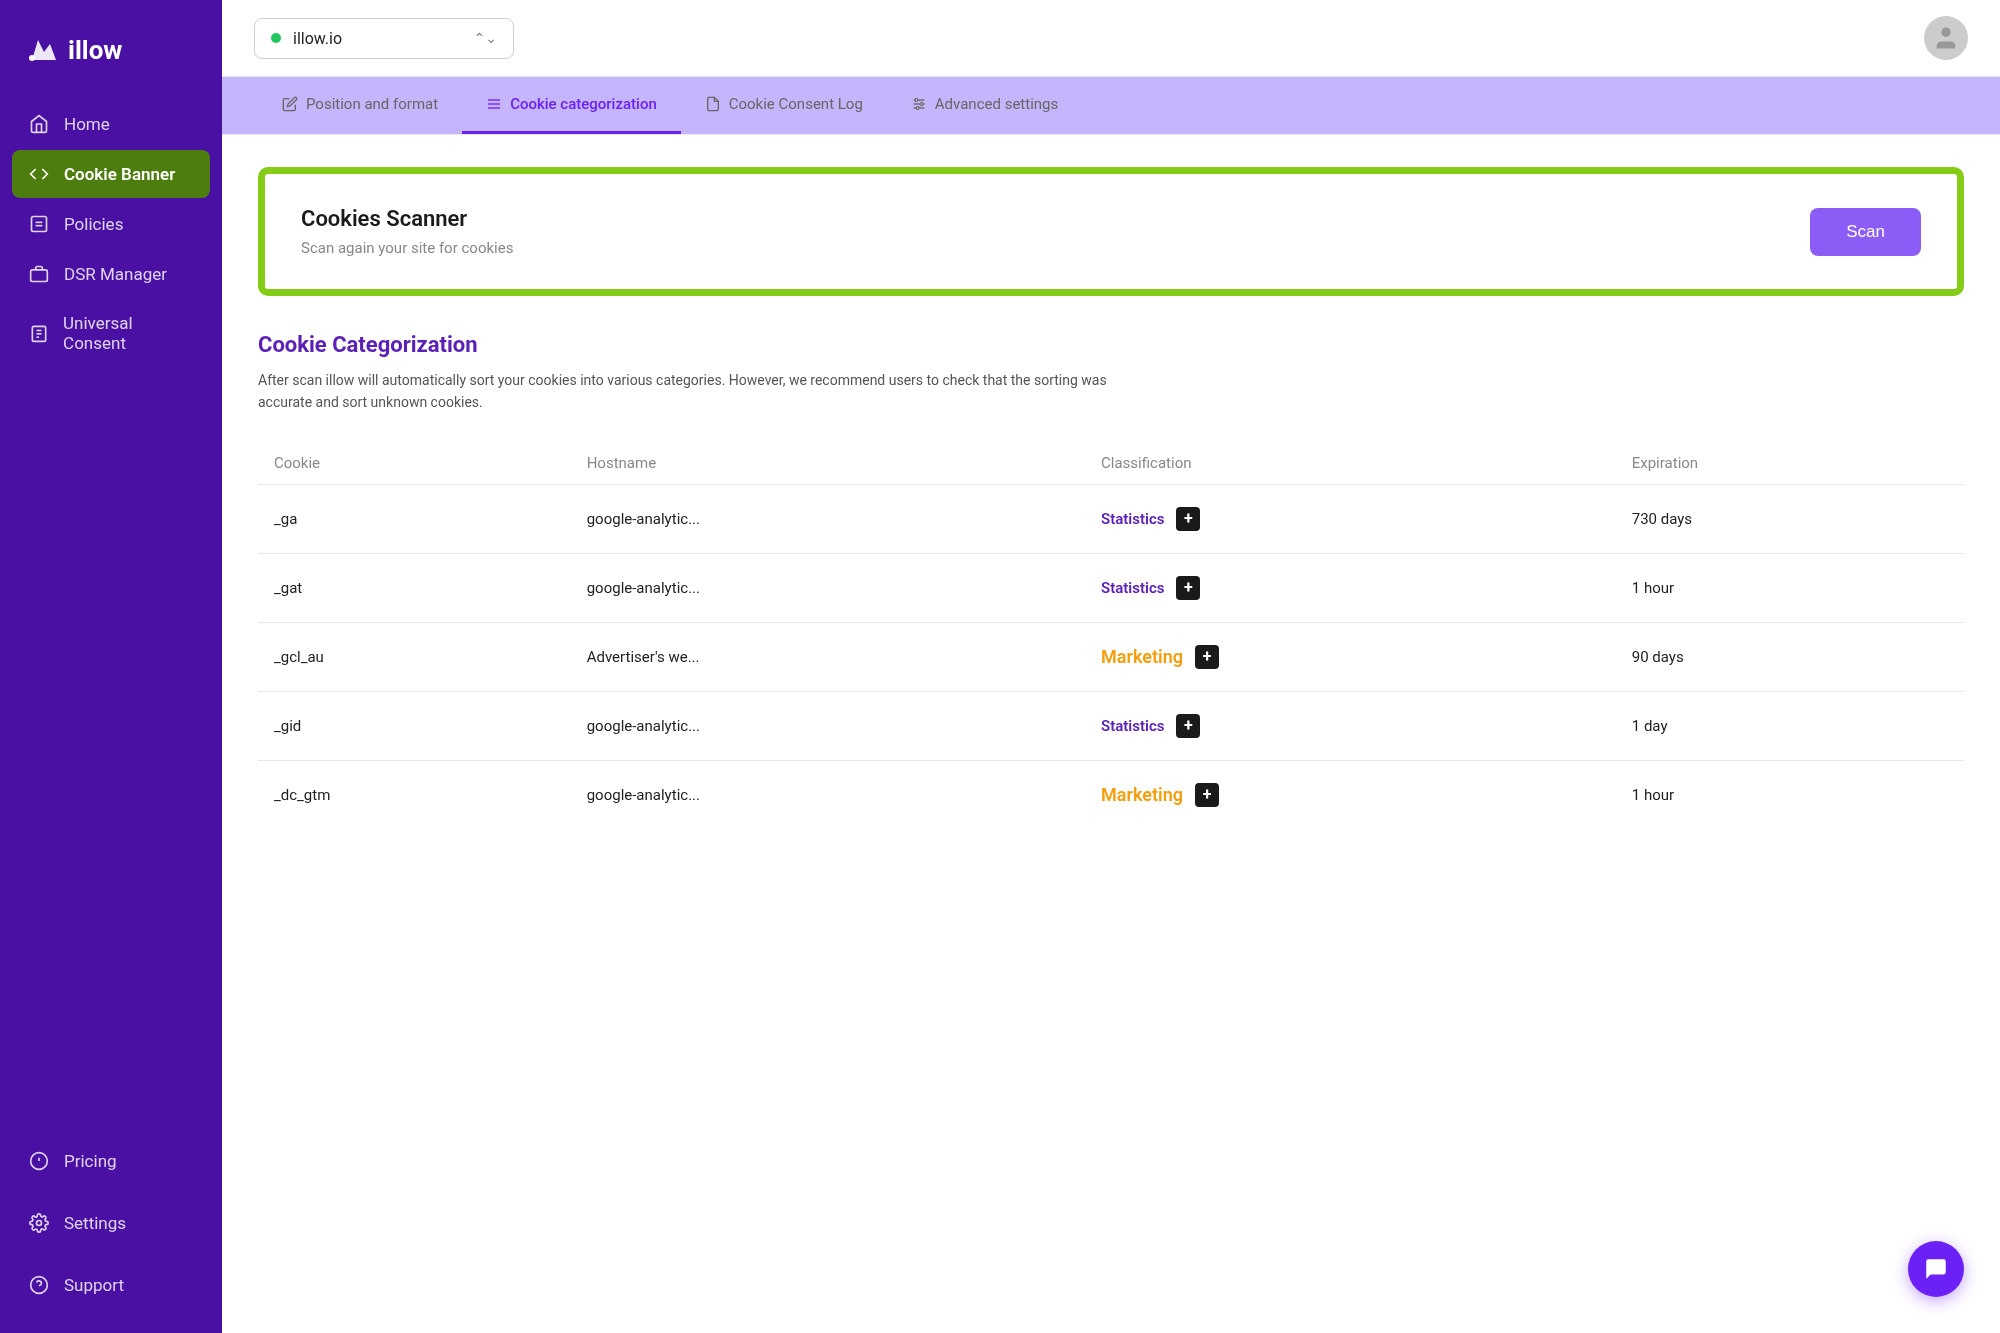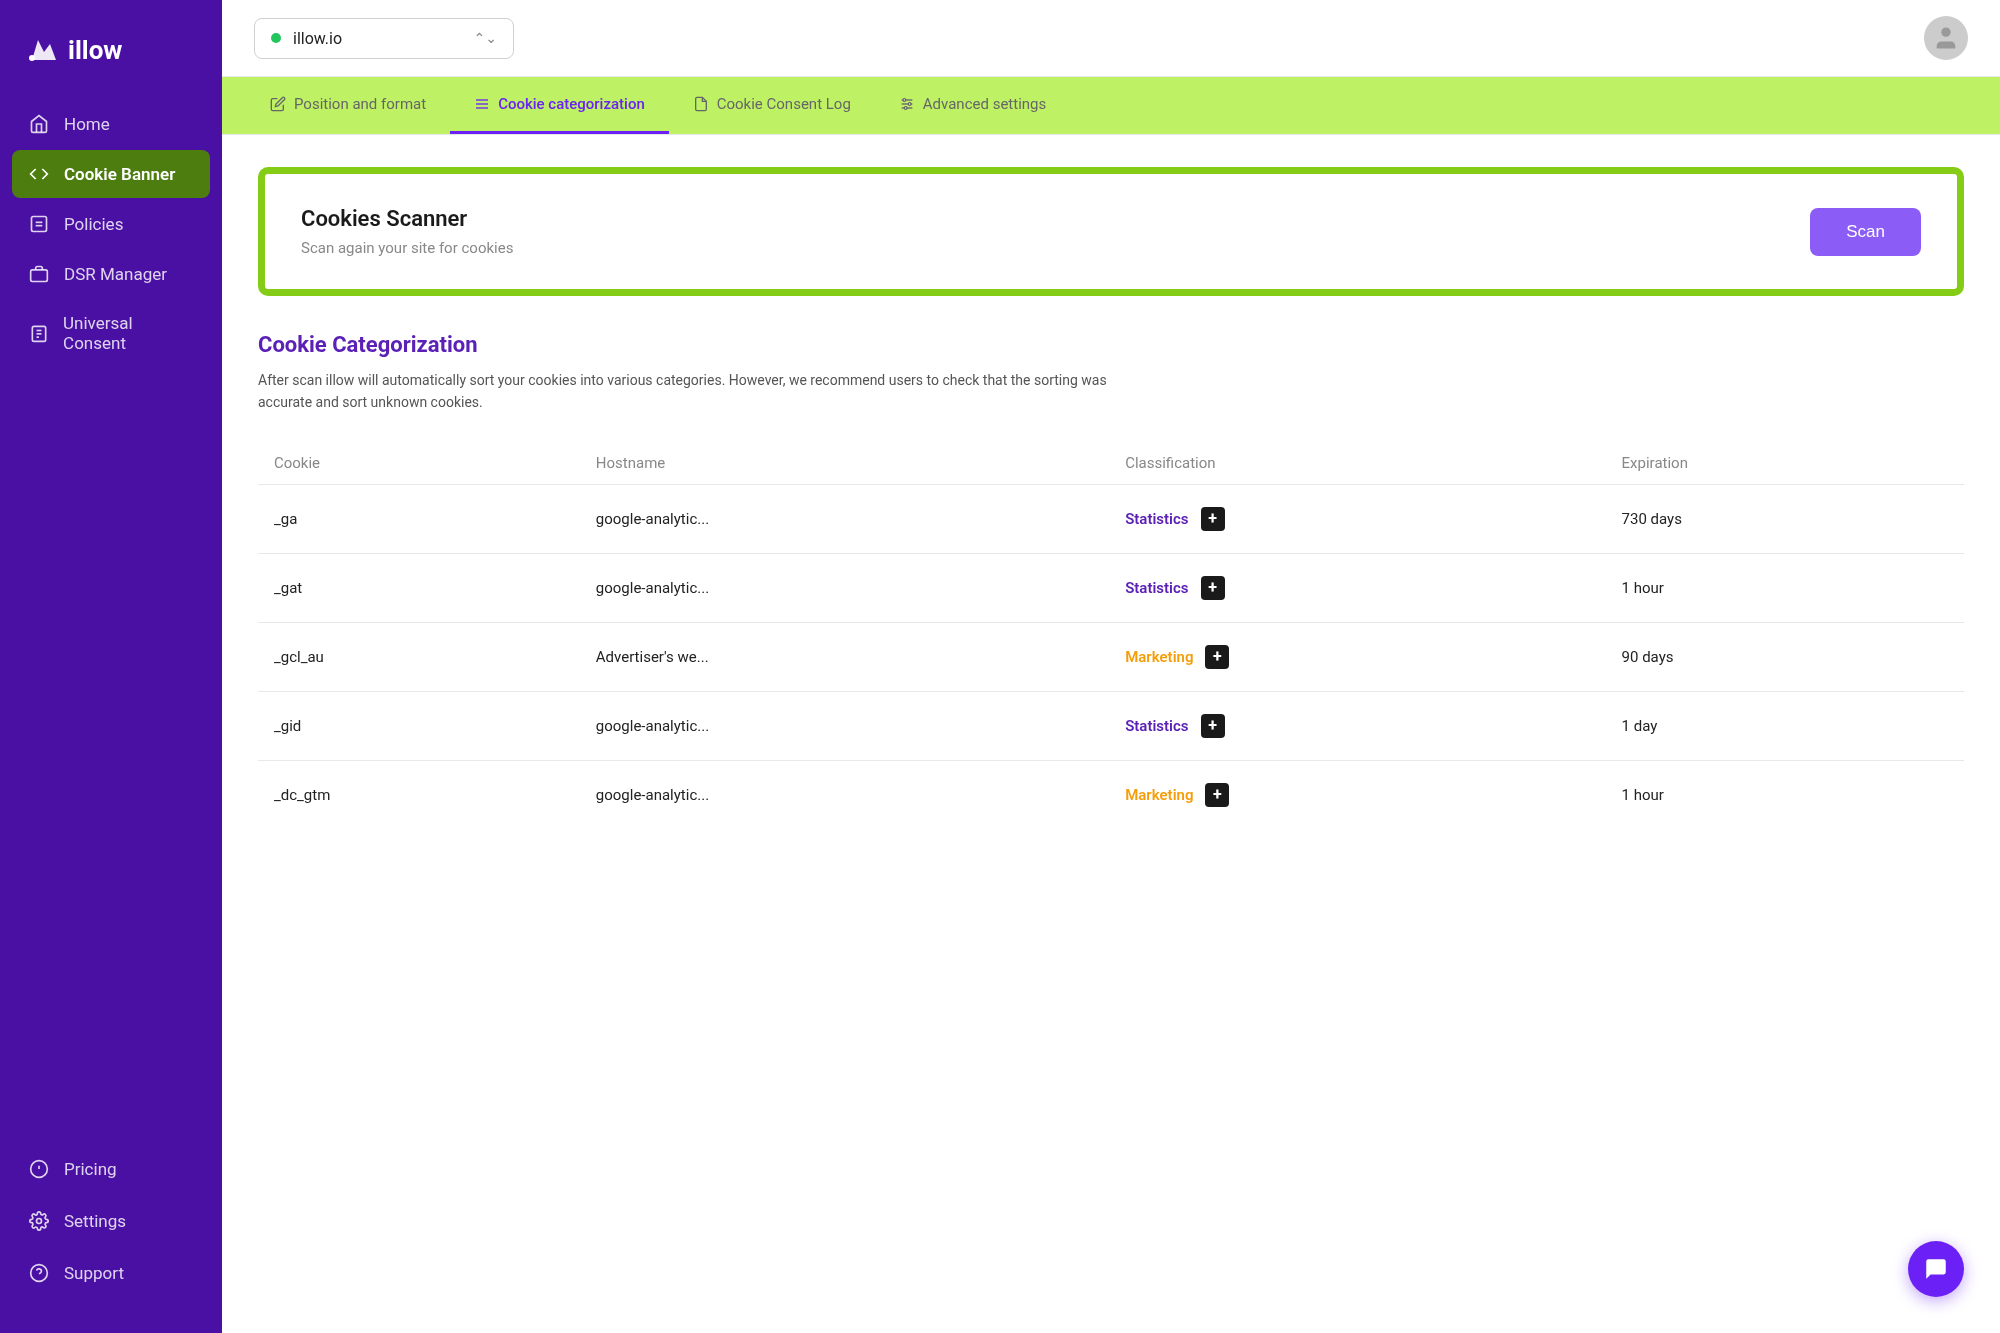--- a/index.html
+++ b/index.html
@@ -25,21 +25,21 @@
     .logo-text { color: white; font-size: 26px; font-weight: 700; }
     .sidebar-nav { flex: 1; display: flex; flex-direction: column; gap: 2px; padding: 0 12px; }
     .sidebar-item {
       display: flex; align-items: center; gap: 14px;
       padding: 13px 16px; border-radius: 8px;
       color: rgba(255,255,255,0.82); font-size: 17px; cursor: pointer;
       transition: background 0.15s;
     }
     .sidebar-item.active { background: #4d7c0f; color: white; font-weight: 600; }
     .sidebar-item-icon { width: 22px; height: 22px; display: flex; align-items: center; justify-content: center; }
-    .sidebar-bottom { padding: 12px 12px 36px; display: flex; flex-direction: column; gap: 4px; text-align: center; }
+    .sidebar-bottom { padding: 12px 12px 24px; display: flex; flex-direction: column; gap: 14px; text-align: center; }
 
     
     .main {
       margin-left: 222px;
       flex: 1;
       display: flex;
       flex-direction: column;
       min-height: 100vh;
       background: #fff;
     }
@@ -60,22 +60,22 @@
     .domain-text { font-size: 16px; color: #222; flex: 1; }
     .domain-chevron { color: #888; font-size: 14px; }
     .user-avatar {
       width: 44px; height: 44px; border-radius: 50%;
       background: #ccc; display: flex; align-items: center; justify-content: center;
     }
 
     
     .tabs {
       display: flex; align-items: center; gap: 0;
-      padding: 0 24px; border-bottom: 1px solid #e8e8e8;
-      background: #bef264;
+      padding: 0 36px; border-bottom: 1px solid #e8e8e8;
+      background: #c4b5fd;
     }
     .tab {
       display: flex; align-items: center; gap: 8px;
       padding: 18px 24px; cursor: pointer; font-size: 15px;
       color: #666; border-bottom: 3px solid transparent;
       white-space: nowrap;
     }
     .tab.active { color: #6b21f5; border-bottom: 3px solid #6b21f5; font-weight: 500; }
 
     
@@ -106,21 +106,21 @@
       text-align: left; font-size: 15px; color: #888; font-weight: 400;
       padding: 12px 16px; border-bottom: 1px solid #e8e8e8;
     }
     .cookie-table td {
       padding: 22px 16px; font-size: 15px; color: #222;
       border-bottom: 1px solid #e8e8e8;
     }
     .cookie-table tr:last-child td { border-bottom: none; }
     .classification-cell { display: flex; align-items: center; gap: 12px; }
     .classification-stats { color: #5b21b6; font-weight: 600; font-size: 15px; }
-    .classification-marketing { color: #f59e0b; font-weight: 600; font-size: 15px; }
+    .classification-marketing { color: #f59e0b; font-weight: 600; font-size: 18px; }
     .plus-icon {
       width: 24px; height: 24px; background: #1a1a1a; color: white;
       border-radius: 4px; display: flex; align-items: center; justify-content: center;
       font-size: 16px; font-weight: 700; cursor: pointer;
     }
 
     
     .chat-btn {
       position: fixed; bottom: 36px; right: 36px;
       width: 56px; height: 56px; background: #6b21f5; border-radius: 50%;

